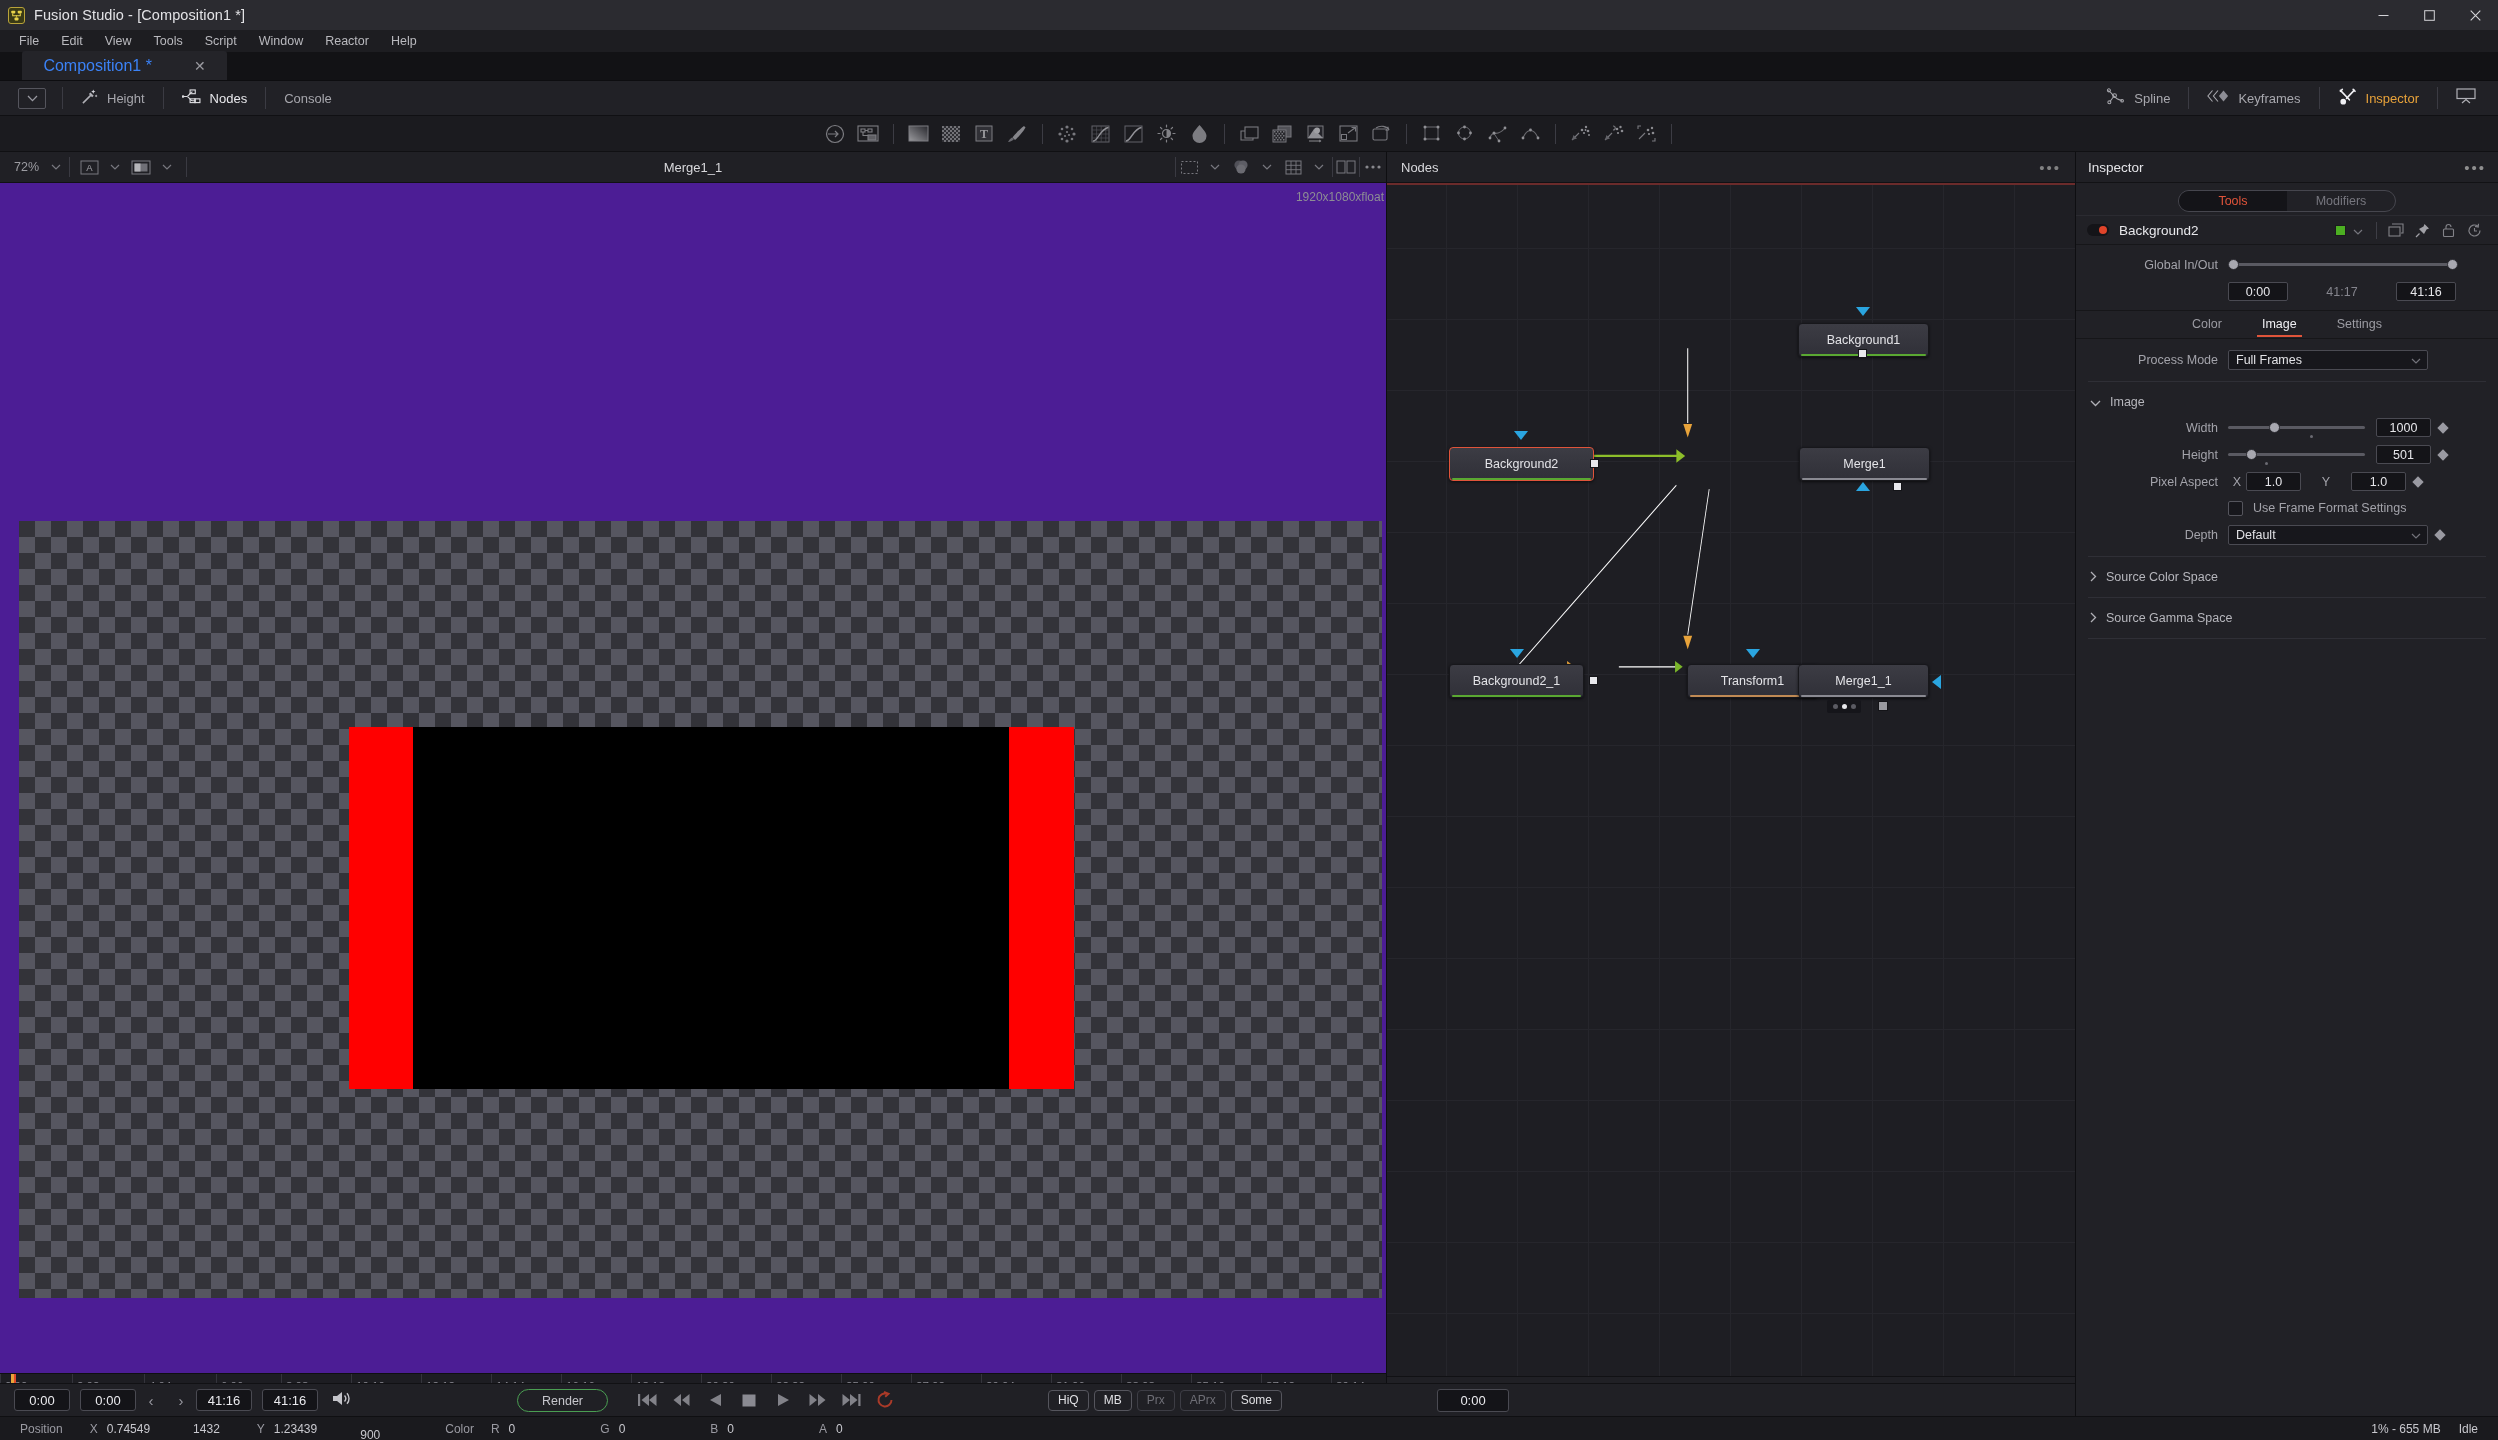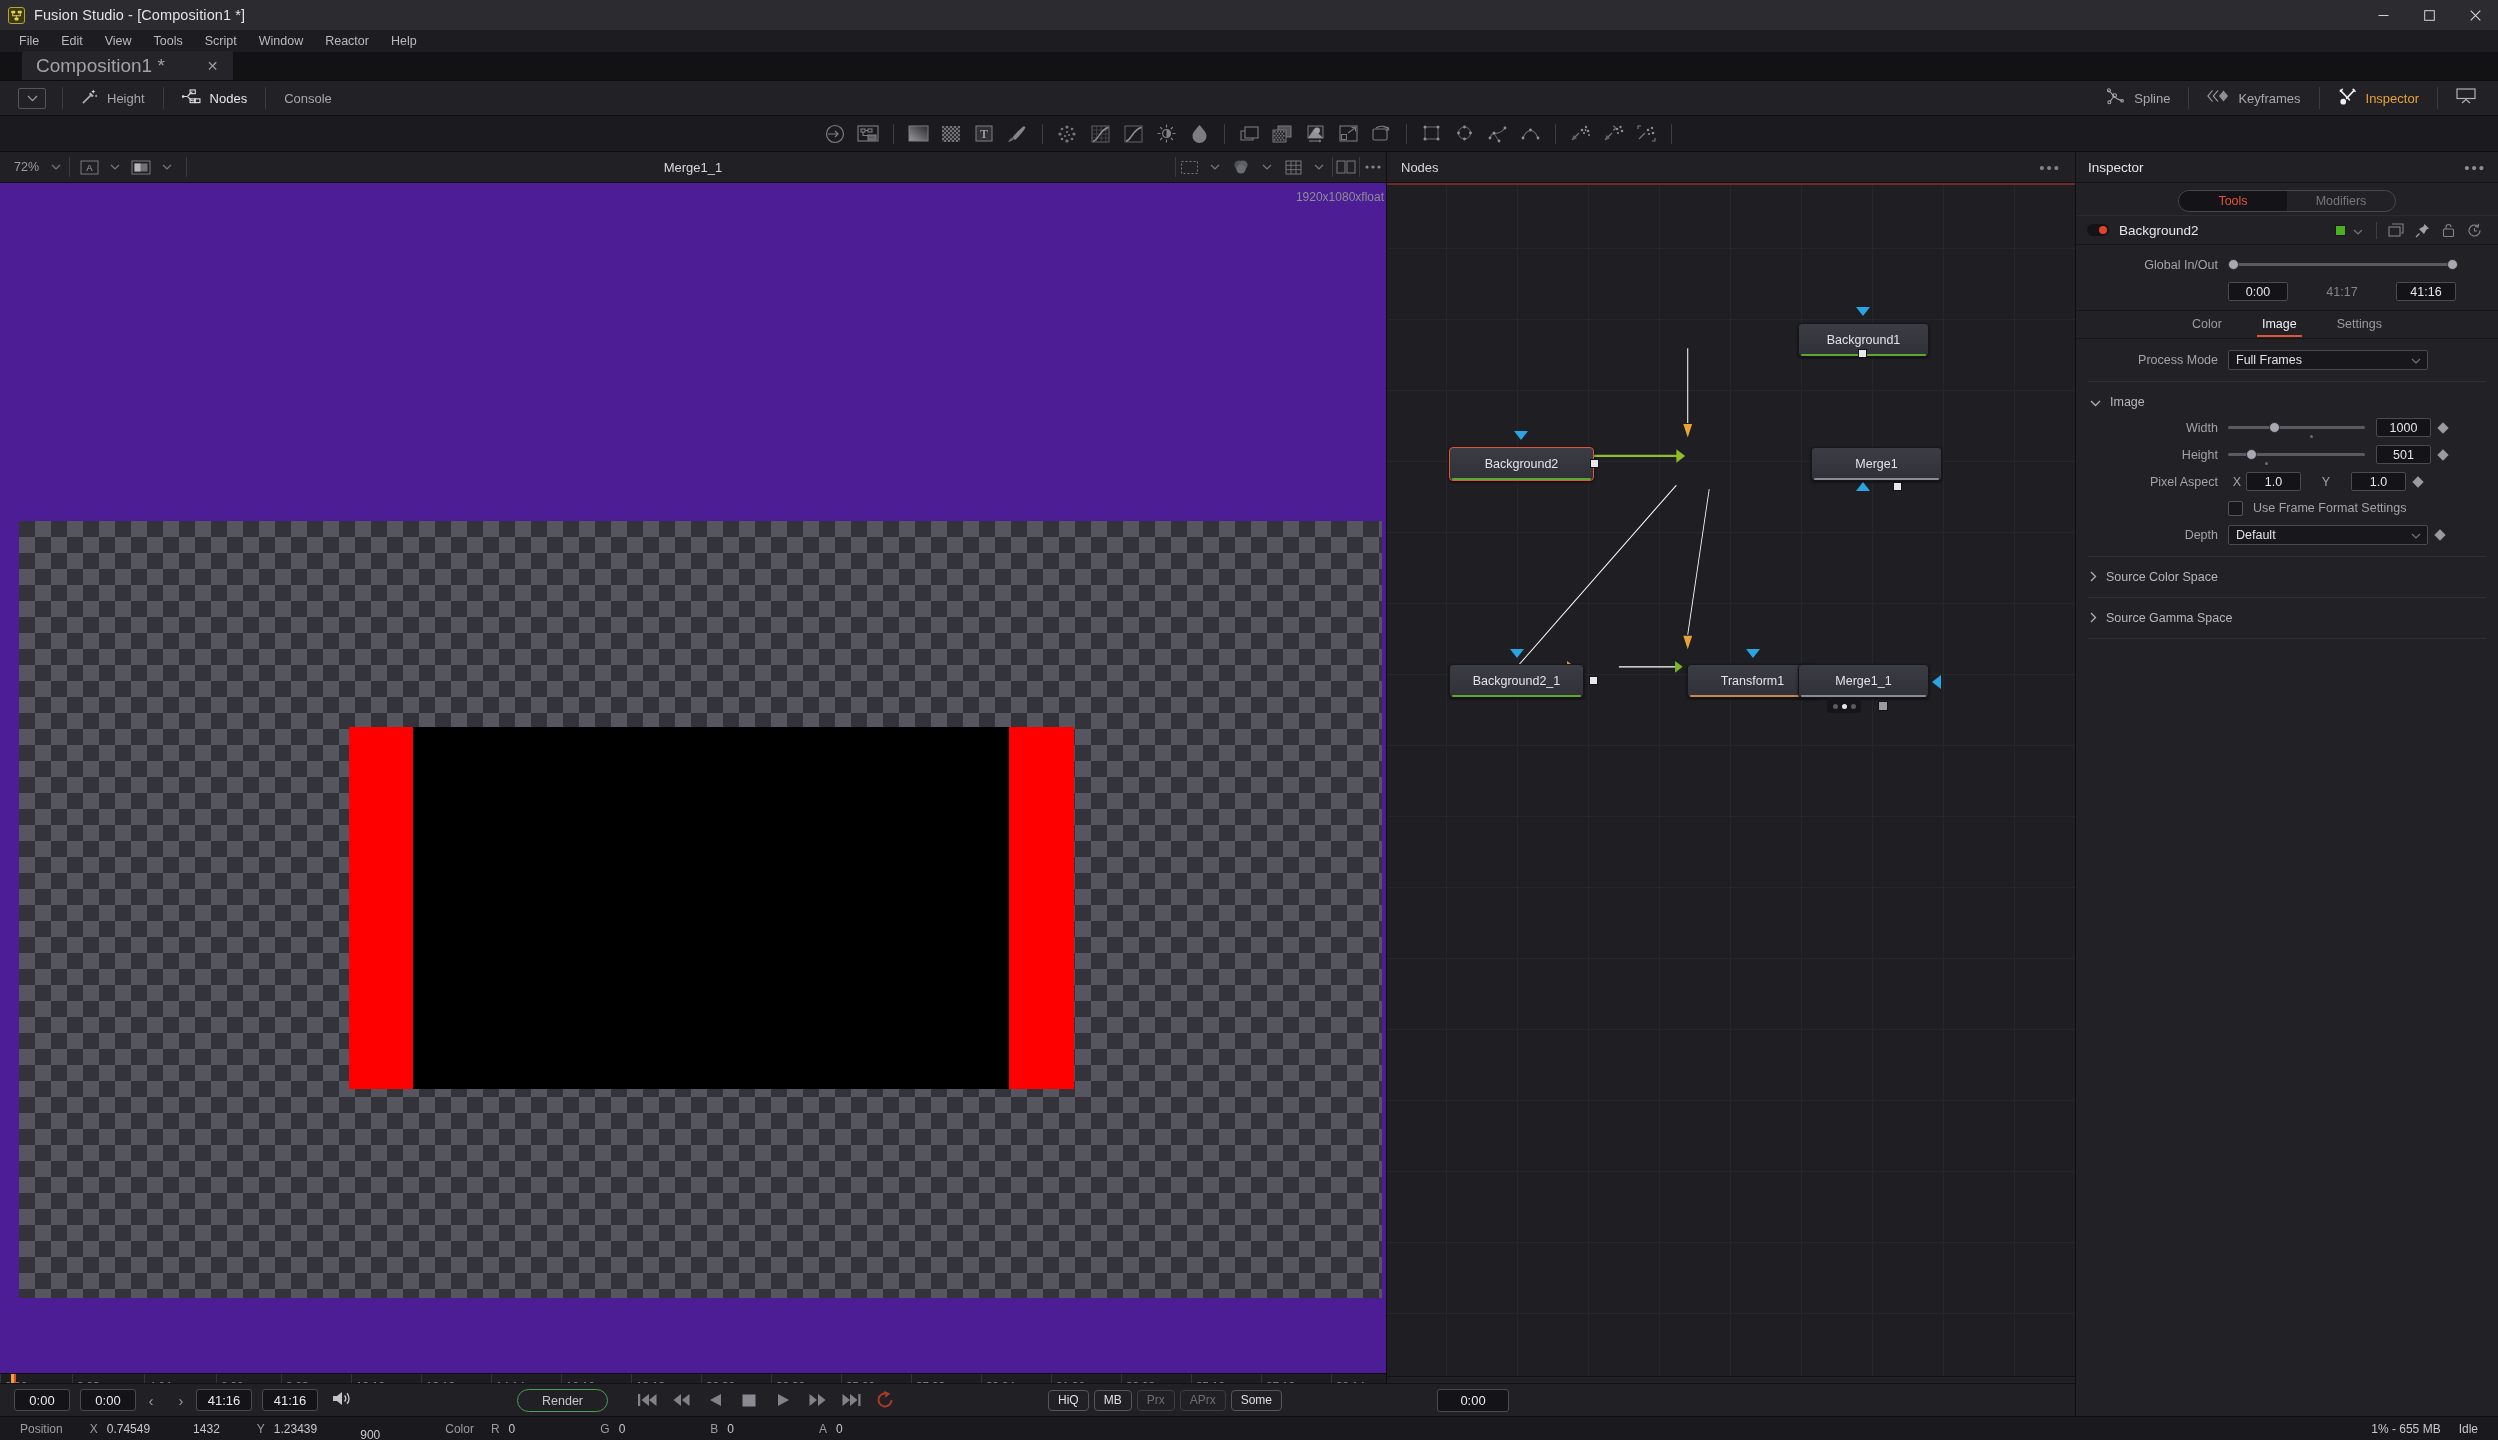--- a/index.html
+++ b/index.html
@@ -39,21 +39,21 @@
   
   .tabbar{
     height:29px;flex:0 0 29px;background:#121215;display:flex;align-items:flex-end;
     padding-left:22px;border-bottom:1px solid #0d0d10;
   }
   .comp-tab{
     height:29px;min-width:205px;background:#242429;display:flex;align-items:center;
     justify-content:center;gap:42px;padding:0 14px;border-top-left-radius:3px;border-top-right-radius:3px;
     position:relative;
   }
-  .comp-tab .lbl{font-size:19px;color:#a3a3a3;}
+  .comp-tab .lbl{font-size:16px;color:#3b82f6;}
   .comp-tab .x{font-size:14px;color:#9a9aa0;line-height:1;}
 
   
   .maintoolbar{
     height:35px;flex:0 0 35px;background:#212126;display:flex;align-items:center;
     border-bottom:1px solid #101013;padding:0 8px;
   }
   .tb-left{display:flex;align-items:center;}
   .tb-drop{
     width:28px;height:21px;border:1px solid #55555d;border-radius:2px;display:flex;
@@ -917,21 +917,21 @@
         <div class="ntri down" style="left:469px;top:124px;"></div>
         <div class="nsq" style="left:471px;top:166px;"></div>
 
         <div class="node sel" style="left:62px;top:264px;width:145px;">
           <span class="nm">Background2</span>
           <span class="bar" style="background:#5aa832;"></span>
         </div>
         <div class="ntri down" style="left:127px;top:248px;"></div>
         <div class="nsq" style="left:203px;top:276px;"></div>
 
-        <div class="node" style="left:424px;top:264px;width:131px;">
+        <div class="node" style="left:412px;top:264px;width:131px;">
           <span class="nm">Merge1</span>
           <span class="bar" style="background:#8a8a92;"></span>
         </div>
         <div class="ntri up" style="left:469px;top:299px;"></div>
         <div class="nsq" style="left:506px;top:299px;"></div>
 
         <div class="node" style="left:62px;top:481px;width:135px;">
           <span class="nm">Background2_1</span>
           <span class="bar" style="background:#5aa832;"></span>
         </div>

